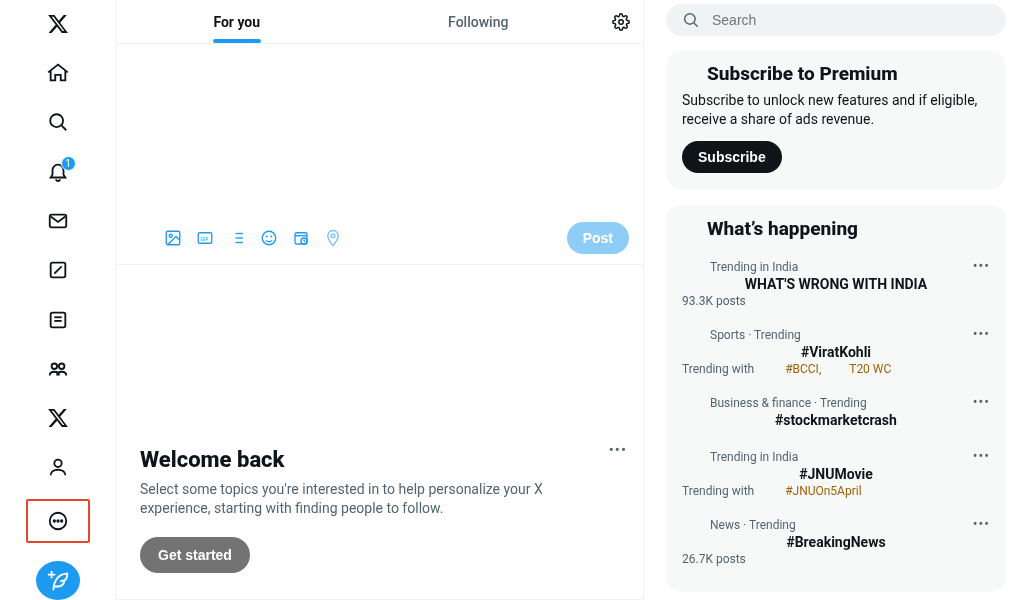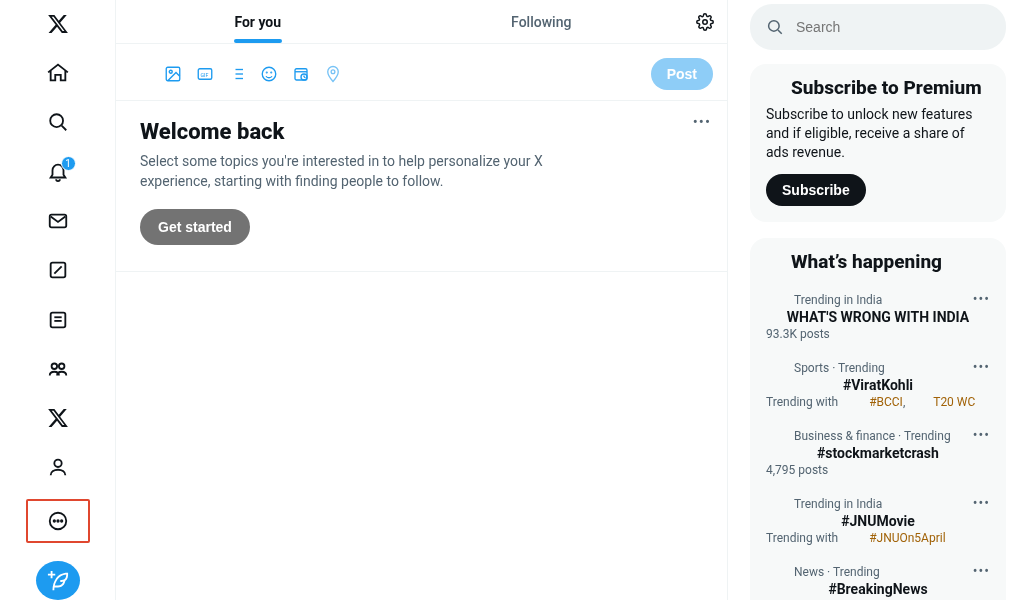--- a/index.html
+++ b/index.html
@@ -54,24 +54,24 @@
     background: #1d9bf0;
     width: 44px; height: 44px;
     border-radius: 50%;
     display: flex; align-items: center; justify-content: center;
     margin-top: 4px;
   }
   .nav .compose svg { fill: #fff; width: 22px; height: 22px; }
 
   
   .main {
-    width: 613px;
+    width: 529px;
     border-left: 1px solid #eff3f4;
     border-right: 1px solid #eff3f4;
-    display: flex; flex-direction: column;
+    display: flex; flex-direction: column; justify-content: space-between;
   }
   .tabs {
     display: flex;
     border-bottom: 1px solid #eff3f4;
     position: relative;
     height: 44px;
   }
   .tab {
     flex: 1;
     display: flex; align-items: center; justify-content: center;
@@ -169,21 +169,21 @@
 
   
   .side {
     flex: 1;
     padding: 4px 18px 0 22px;
     overflow-y: auto;
   }
   .search {
     background: #eff3f4;
     border-radius: 22px;
-    height: 46px;
+    height: 32px;
     display: flex; align-items: center;
     padding: 0 16px;
     gap: 12px;
     margin-bottom: 14px;
   }
   .search input {
     border: none; background: transparent;
     font-size: 14px;
     color: #536471;
     outline: none;
@@ -431,21 +431,20 @@
   </div>
         <div class="trend">
     <div class="cat">Sports · Trending</div>
     <div class="topic">#ViratKohli</div>
     <div class="meta"><span class="meta-prefix">Trending with</span>&nbsp; <a>#BCCI</a>, <a>T20 WC</a></div>
     <div class="dots">•••</div>
   </div>
         <div class="trend">
     <div class="cat">Business &amp; finance · Trending</div>
     <div class="topic">#stockmarketcrash</div>
-    <div class="meta">4,795 posts</div>
     <div class="dots">•••</div>
   </div>
         <div class="trend">
     <div class="cat">Trending in India</div>
     <div class="topic">#JNUMovie</div>
     <div class="meta"><span class="meta-prefix">Trending with</span>&nbsp; <a>#JNUOn5April</a></div>
     <div class="dots">•••</div>
   </div>
         <div class="trend">
     <div class="cat">News · Trending</div>

